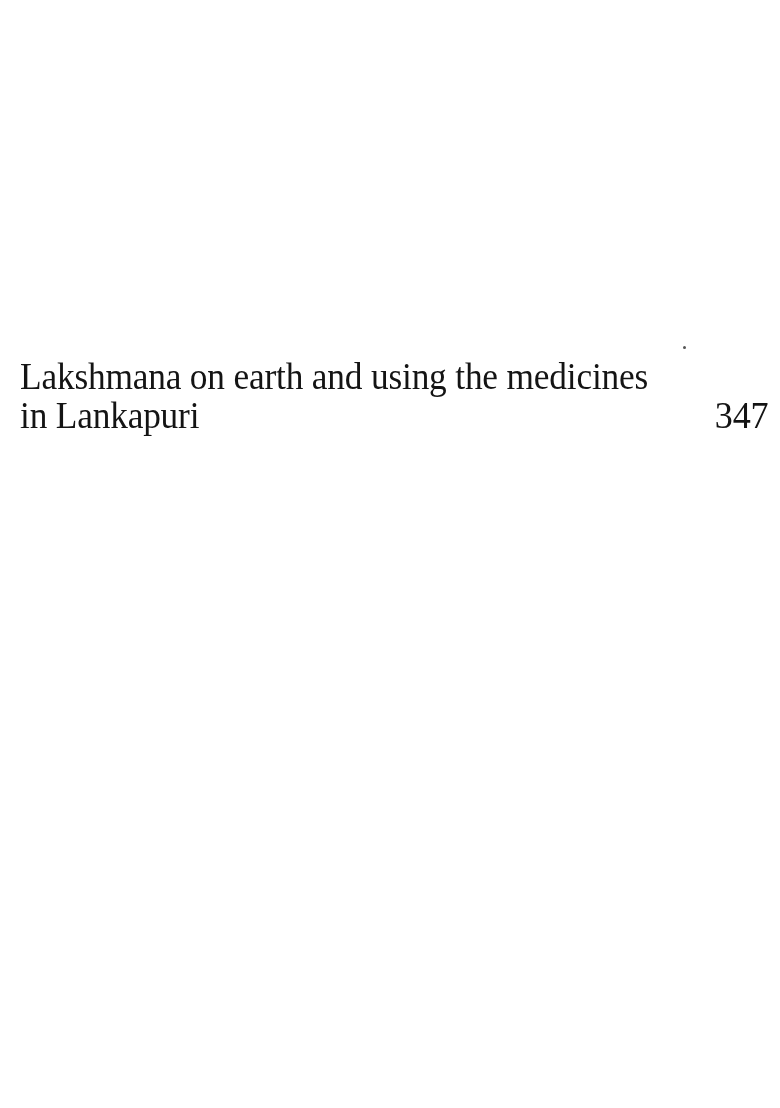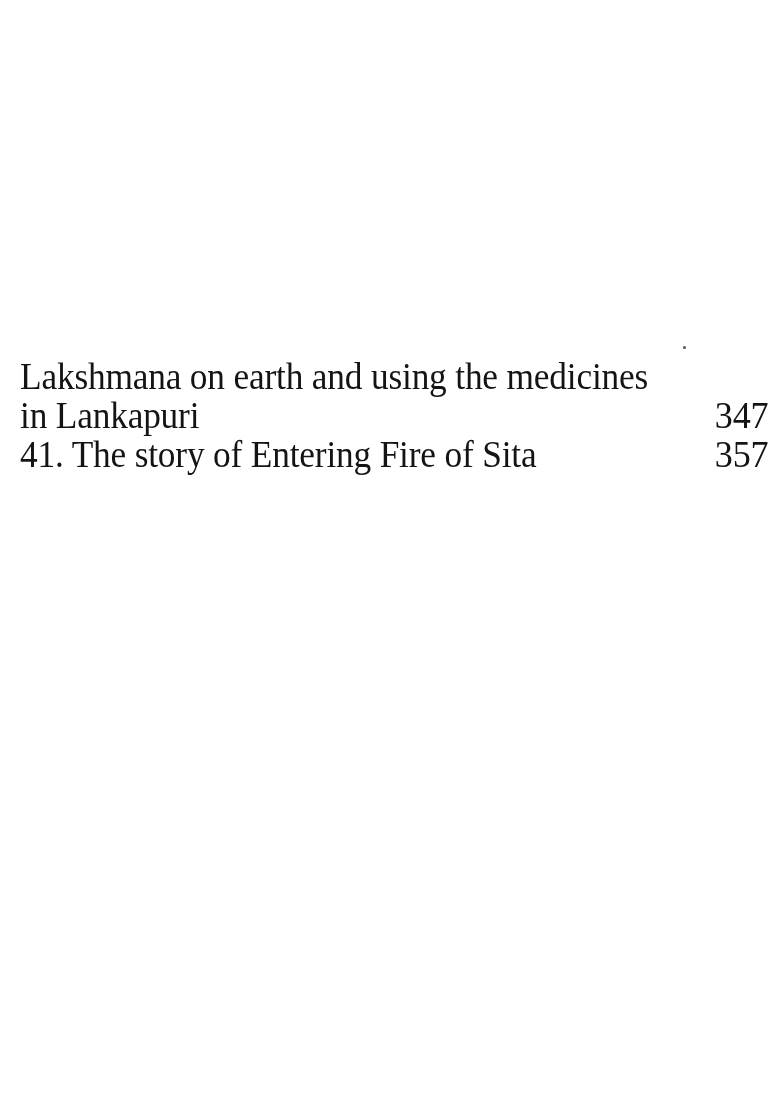--- a/index.html
+++ b/index.html
@@ -70,18 +70,14 @@
 
   <div class="toc">
     <div class="toc-line">
       <span class="toc-title">Lakshmana on earth and using the medicines</span>
       <span class="toc-page"></span>
     </div>
     <div class="toc-line">
       <span class="toc-title">in Lankapuri</span>
       <span class="toc-page">347</span>
     </div>
-    <div class="toc-line">
-      <span class="toc-title">41. The story of Entering Fire of Sita</span>
-      <span class="toc-page">357</span>
-    </div>
   </div>
 </div>
 
 </body></html>

